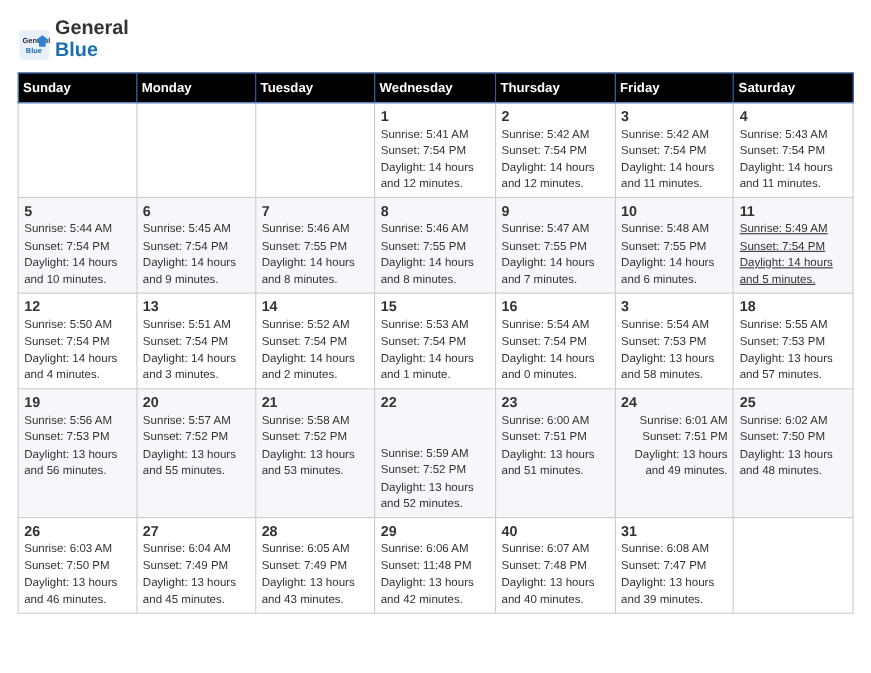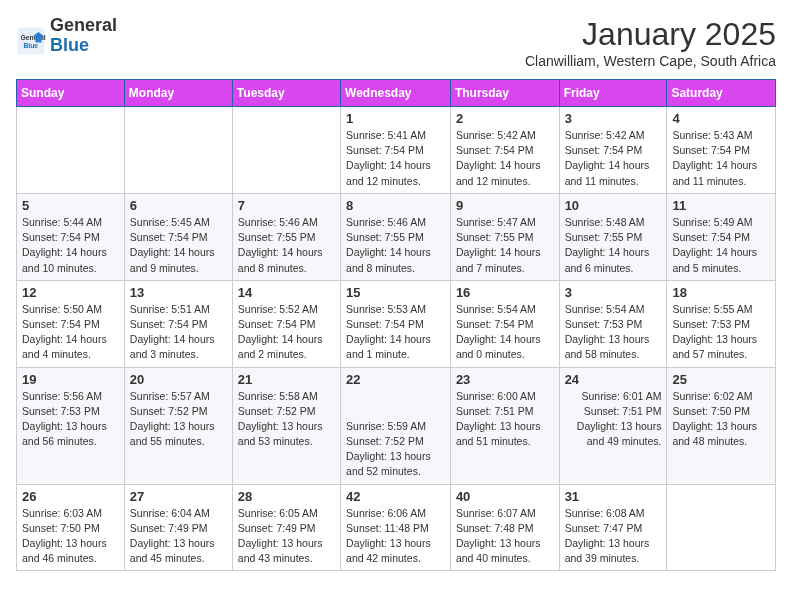--- a/index.html
+++ b/index.html
@@ -45,21 +45,21 @@
     .subtitle {
       font-size: 14px;
       color: #333;
     }
     table {
       width: 100%;
       border-collapse: collapse;
       font-size: 11px;
     }
     thead tr th {
-      background-color: #d946ef;
+      background-color: #000000;
       color: #fff;
       padding: 6px 4px;
       text-align: left;
       font-size: 12px;
       font-weight: bold;
       border: 1px solid #2b5fac;
     }
     tbody tr td {
       border: 1px solid #ccc;
       vertical-align: top;
@@ -97,24 +97,20 @@
       <text x="10" y="29" font-size="9" font-weight="bold" fill="#1a6faf" font-family="Arial">Blue</text>
       <polygon points="30,8 38,14 34,14 34,22 26,22 26,14 22,14" fill="#2b7fd4"></polygon>
     </svg>
     <div>
       <div class="logo-text">
         <div>General</div>
         <div><span>Blue</span></div>
       </div>
     </div>
   </div>
-  <div class="title-block">
-    <div class="month-title">January 2025</div>
-    <div class="subtitle">Clanwilliam, Western Cape, South Africa</div>
-  </div>
 </div>
 
 <table>
   <thead>
     <tr>
     <th>Sunday</th>
         <th>Monday</th>
         <th>Tuesday</th>
         <th>Wednesday</th>
         <th>Thursday</th>
@@ -194,21 +190,21 @@
         </td>
         <td>
           <div class="day-number">10</div>
           <div class="day-info" style="white-space: pre-line;">Sunrise: 5:48 AM
 Sunset: 7:55 PM
 Daylight: 14 hours
 and 6 minutes.</div>
         </td>
         <td>
           <div class="day-number">11</div>
-          <div class="day-info" style="white-space: pre-line;">Sunrise: 5:49 AM
+          <div class="day-info" style="white-space: pre-line; text-decoration: underline;">Sunrise: 5:49 AM
 Sunset: 7:54 PM
 Daylight: 14 hours
 and 5 minutes.</div>
         </td>
       </tr>
       <tr>
         <td>
           <div class="day-number">12</div>
           <div class="day-info" style="white-space: pre-line;">Sunrise: 5:50 AM
 Sunset: 7:54 PM
@@ -325,21 +321,21 @@
 and 45 minutes.</div>
         </td>
         <td>
           <div class="day-number">28</div>
           <div class="day-info" style="white-space: pre-line;">Sunrise: 6:05 AM
 Sunset: 7:49 PM
 Daylight: 13 hours
 and 43 minutes.</div>
         </td>
         <td>
-          <div class="day-number">42</div>
+          <div class="day-number">29</div>
           <div class="day-info" style="white-space: pre-line;">Sunrise: 6:06 AM
 Sunset: 11:48 PM
 Daylight: 13 hours
 and 42 minutes.</div>
         </td>
         <td>
           <div class="day-number">40</div>
           <div class="day-info" style="white-space: pre-line;">Sunrise: 6:07 AM
 Sunset: 7:48 PM
 Daylight: 13 hours

